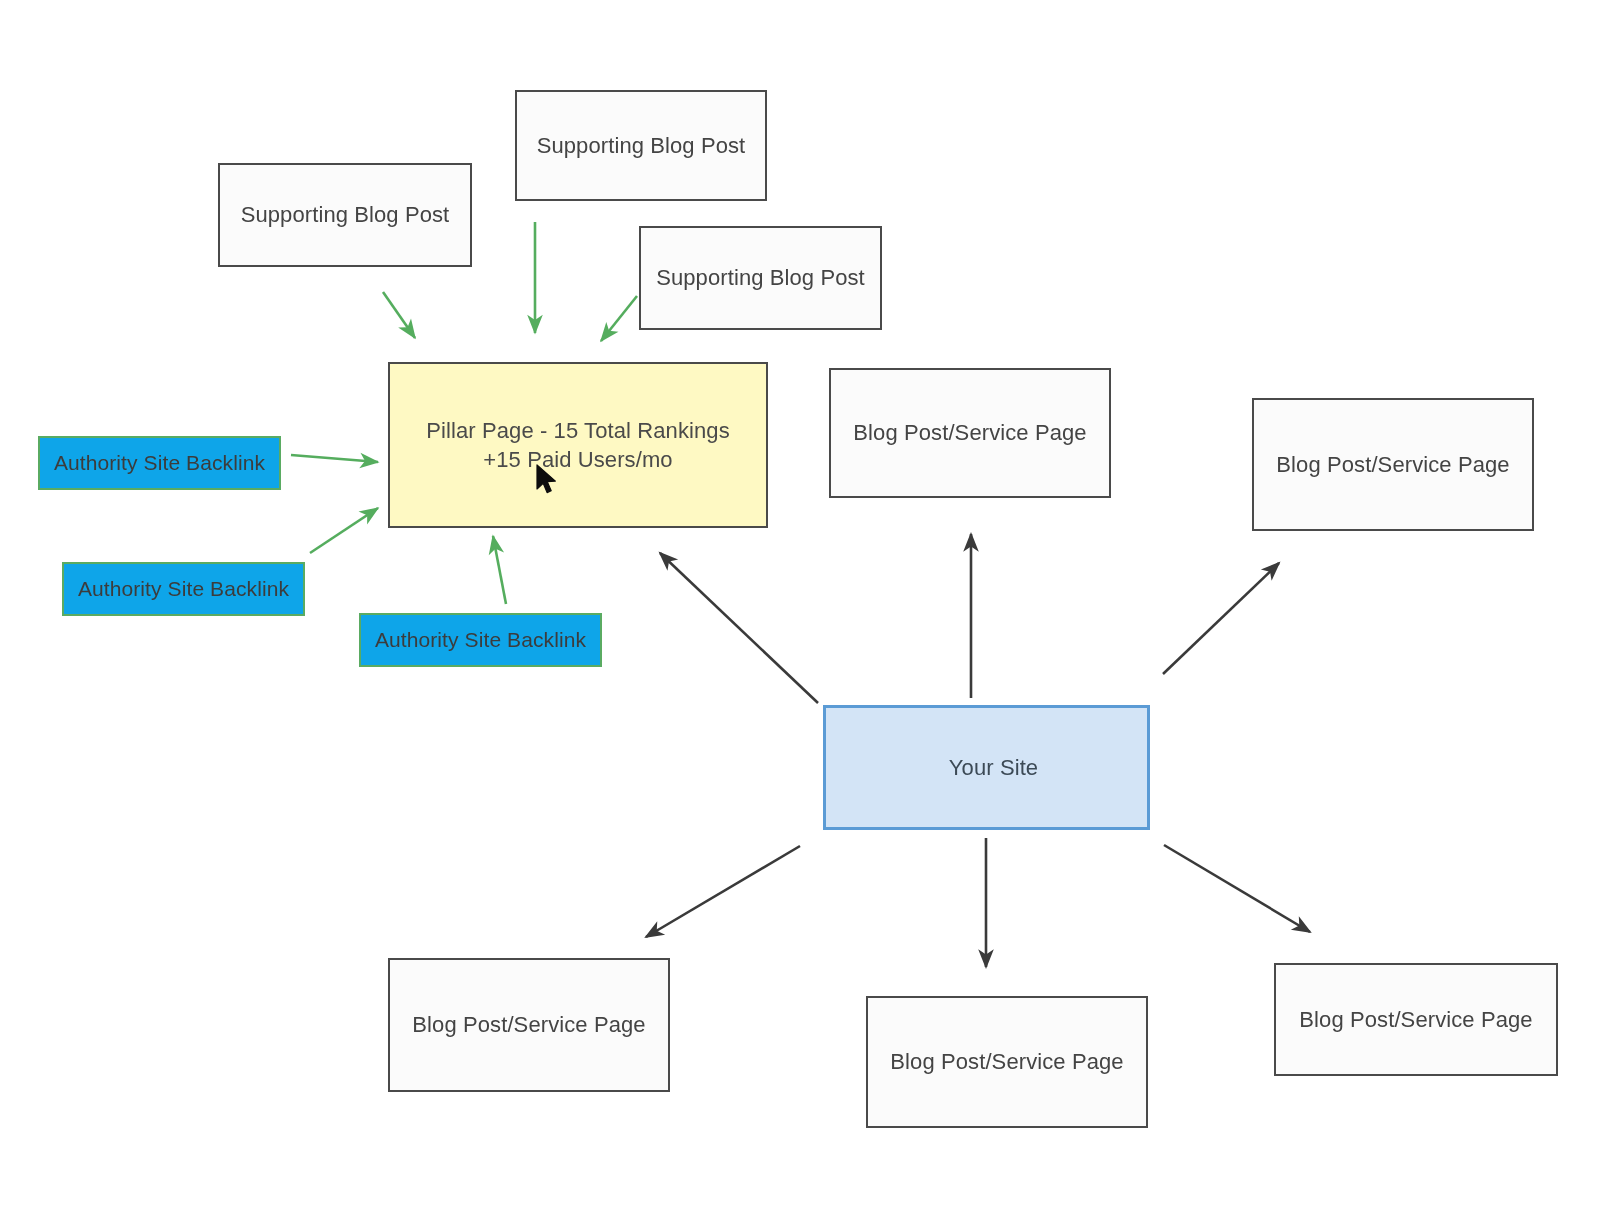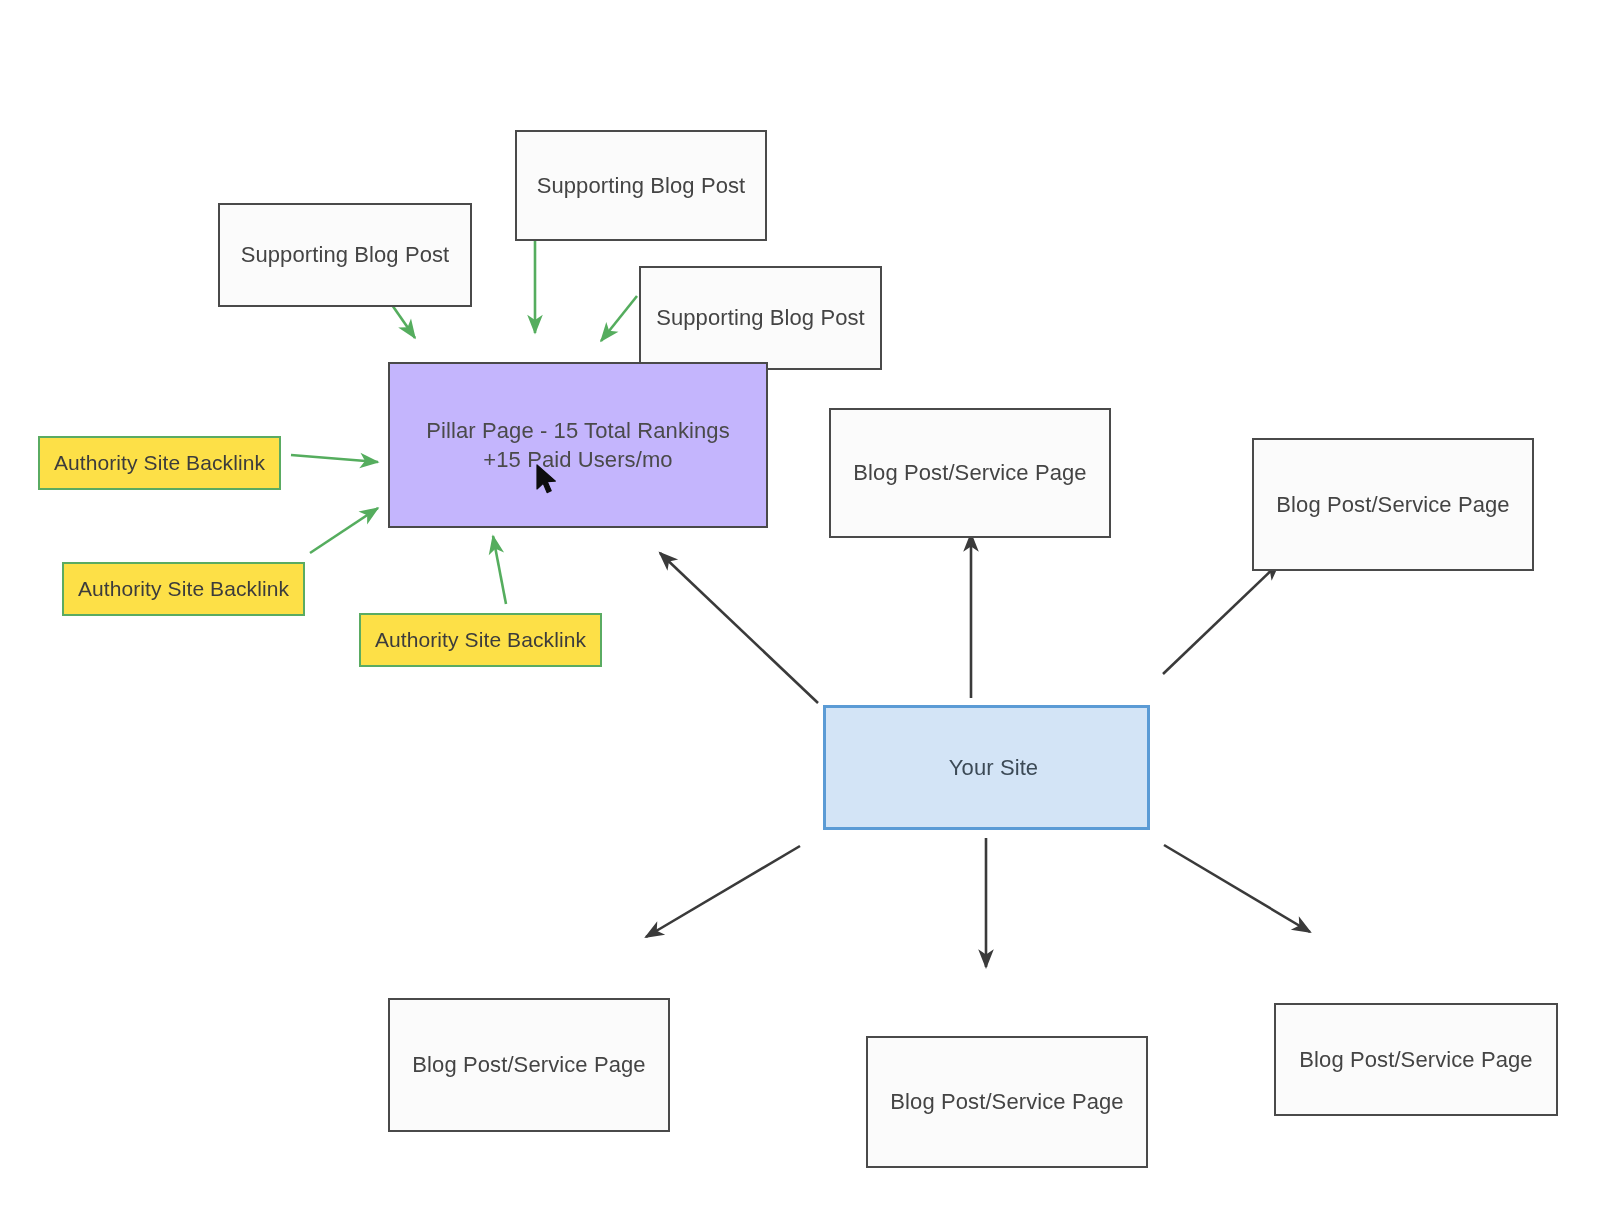--- a/index.html
+++ b/index.html
@@ -34,37 +34,36 @@
     justify-content: center;
     text-align: center;
     line-height: 1.32;
     color: #444444;
     letter-spacing: 0.1px;
   }
   .node-plain {
     background: #fbfbfb;
     border: 2px solid #4a4a4a;
     font-size: 22px;
-    margin-top: 40px;
   }
   .node-green {
-    background: #fde047;
+    background: #0ea5e9;
     border: 2px solid #5aab62;
     font-size: 21px;
     color: #3c3c3c;
   }
   .node-blue {
     background: #d3e4f6;
     border: 3px solid #5b9bd5;
     font-size: 22px;
     color: #3c4a56;
     padding-left: 14px;
   }
   .node-pillar {
-    background: #c4b5fd;
+    background: #fef9c3;
     border: 2px solid #4a4a4a;
     font-size: 22px;
     color: #4a4a4a;
   }
   .node-label {
     display: block;
     padding: 0 8px;
     white-space: pre-line;
   }
   #cursor {

